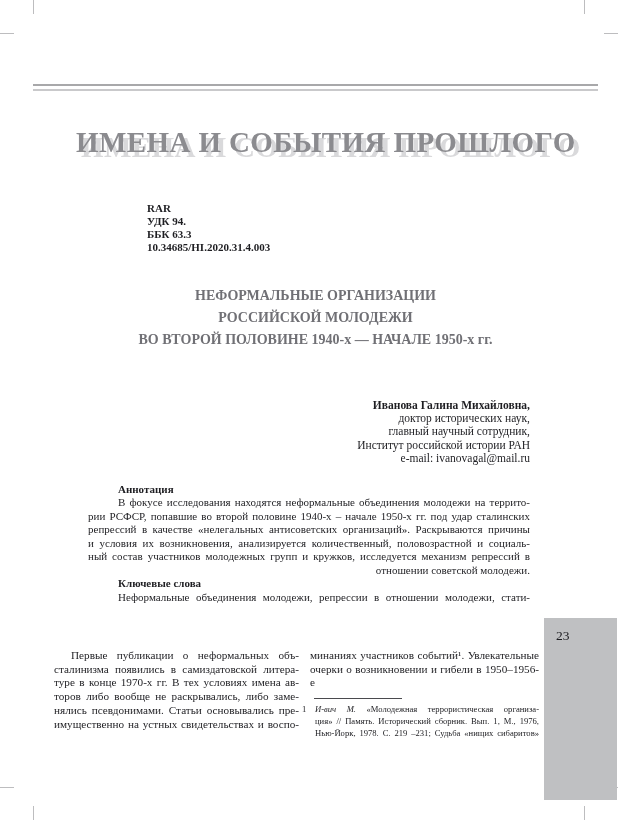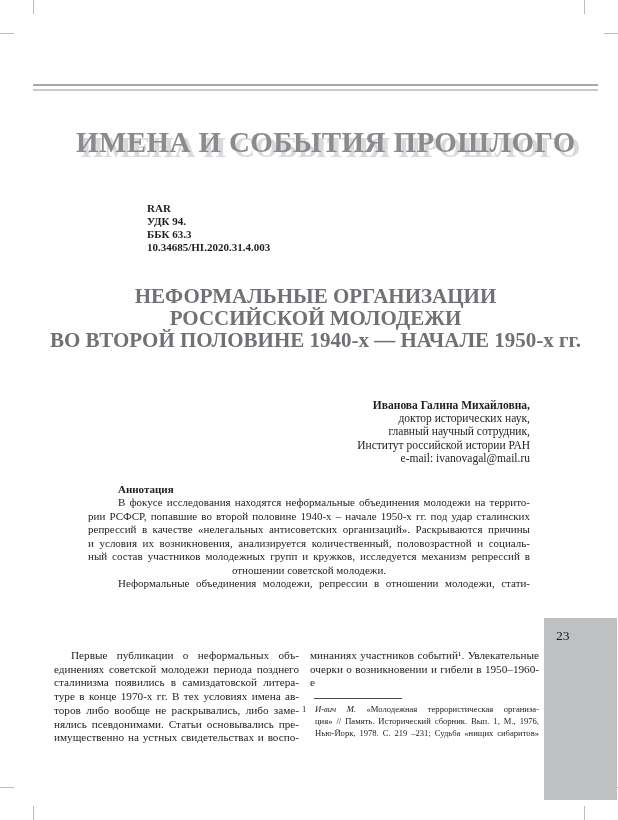--- a/index.html
+++ b/index.html
@@ -41,40 +41,40 @@
   }
 
   .metadata {
     left: 105px; top: 202px;
     font-size: 11px; font-weight: bold; line-height: 13px; margin-left: 42px;
   }
 
   .article-title {
     left: 33px; top: 285px; width: 565px;
     text-align: center;
-    font-size: 21px; font-weight: bold; line-height: 22px;
+    font-size: 14px; font-weight: bold; line-height: 22px;
     color: var(--c-title-gray, #707075);
   }
 
   .author-block {
     left: 250px; top: 399px; width: 280px;
     text-align: right;
     font-size: 11.5px; line-height: 13.2px;
   }
   .author-name { font-weight: bold; }
 
   .abstract-block {
     left: 88px; top: 483px; width: 442px;
     font-size: 11px; line-height: 13.45px;
   }
   .h-bold { font-weight: bold; }
   .indent30 { text-indent: 30px; }
   .indent17 { text-indent: 17px; }
   .jline { text-align: justify; text-align-last: justify; }
-  .plain { text-align: center; }
+  .plain { text-align: right; }
 
   .columns {
     left: 54px; top: 649px; width: 485px; height: 110px;
     font-size: 11.2px; line-height: 13.7px;
   }
   .col-left  { position: absolute; left: 0;     top: 0; width: 245px; }
   .col-right { position: absolute; left: 256px; top: 0; width: 229px; }
 
   .fn-rule {
     margin: 8px 0 5px 4px; width: 88px; height: 0;
@@ -139,38 +139,38 @@
   </div>
 
   <div class="abs abstract-block">
     <div class="h-bold indent30">Аннотация</div>
     <div class="jline indent30">В фокусе исследования находятся неформальные объединения молодежи на террито-</div>
     <div class="jline">рии РСФСР, попавшие во второй половине 1940-х – начале 1950-х гг. под удар сталинских</div>
     <div class="jline">репрессий в качестве «нелегальных антисоветских организаций». Раскрываются причины</div>
     <div class="jline">и условия их возникновения, анализируется количественный, половозрастной и социаль-</div>
     <div class="jline">ный состав участников молодежных групп и кружков, исследуется механизм репрессий в</div>
     <div class="plain">отношении советской молодежи.</div>
+    <div class="h-bold indent30">Ключевые слова</div>
     <div class="jline indent30">Неформальные объединения молодежи, репрессии в отношении молодежи, стати-</div>
   </div>
 
   <div class="abs columns">
 
     <div class="col-left">
       <div class="jline indent17">Первые публикации о неформальных объ-</div>
-      <div class="jline">единениях советской молодежи периода позднего</div>
       <div class="jline">сталинизма появились в самиздатовской литера-</div>
       <div class="jline">туре в конце 1970-х гг. В тех условиях имена ав-</div>
       <div class="jline">торов либо вообще не раскрывались, либо заме-</div>
       <div class="jline">нялись псевдонимами. Статьи основывались пре-</div>
       <div class="jline">имущественно на устных свидетельствах и воспо-</div>
     </div>
 
     <div class="col-right">
       <div class="jline">минаниях участников событий¹. Увлекательные</div>
-      <div class="jline">очерки о возникновении и гибели в 1950–1960-е</div>
+      <div class="jline">очерки о возникновении и гибели в 1950–1956-е</div>
 
       <div class="fn-rule"></div>
 
       <div class="footnote">
         <span class="fn-marker">1</span>
         <div class="jline"><i class="fn-author">И-вич М.</i><span> «Молодежная террористическая организа-</span></div>
         <div class="jline">ция» // Память. Исторический сборник. Вып. 1, М., 1976,</div>
         <div class="jline">Нью-Йорк, 1978. С. 219 –231; Судьба «нищих сибаритов»</div>
       </div>
     </div>

